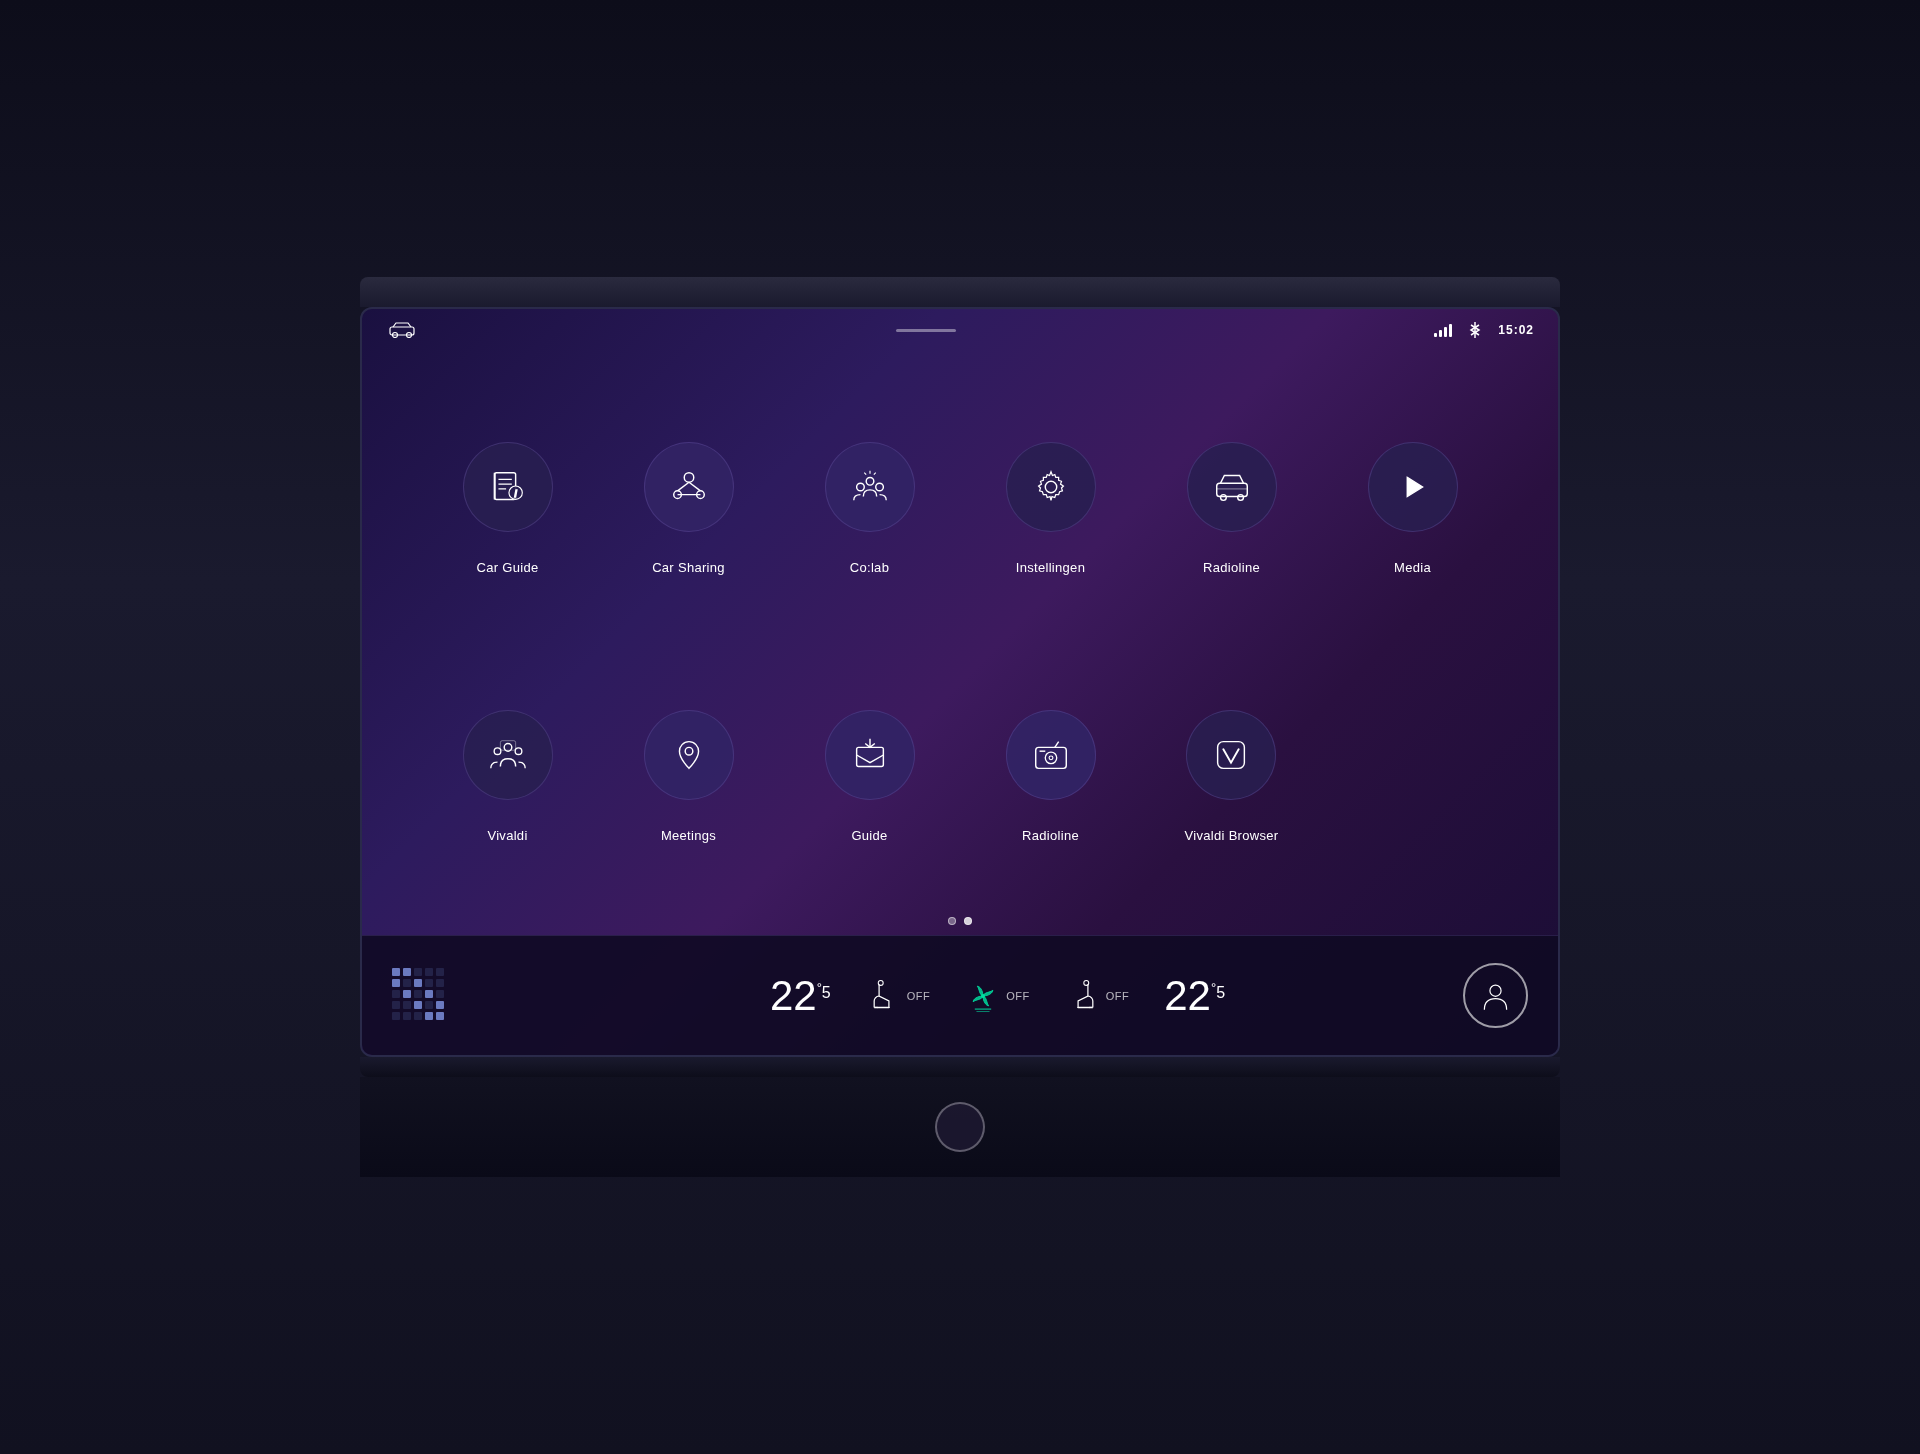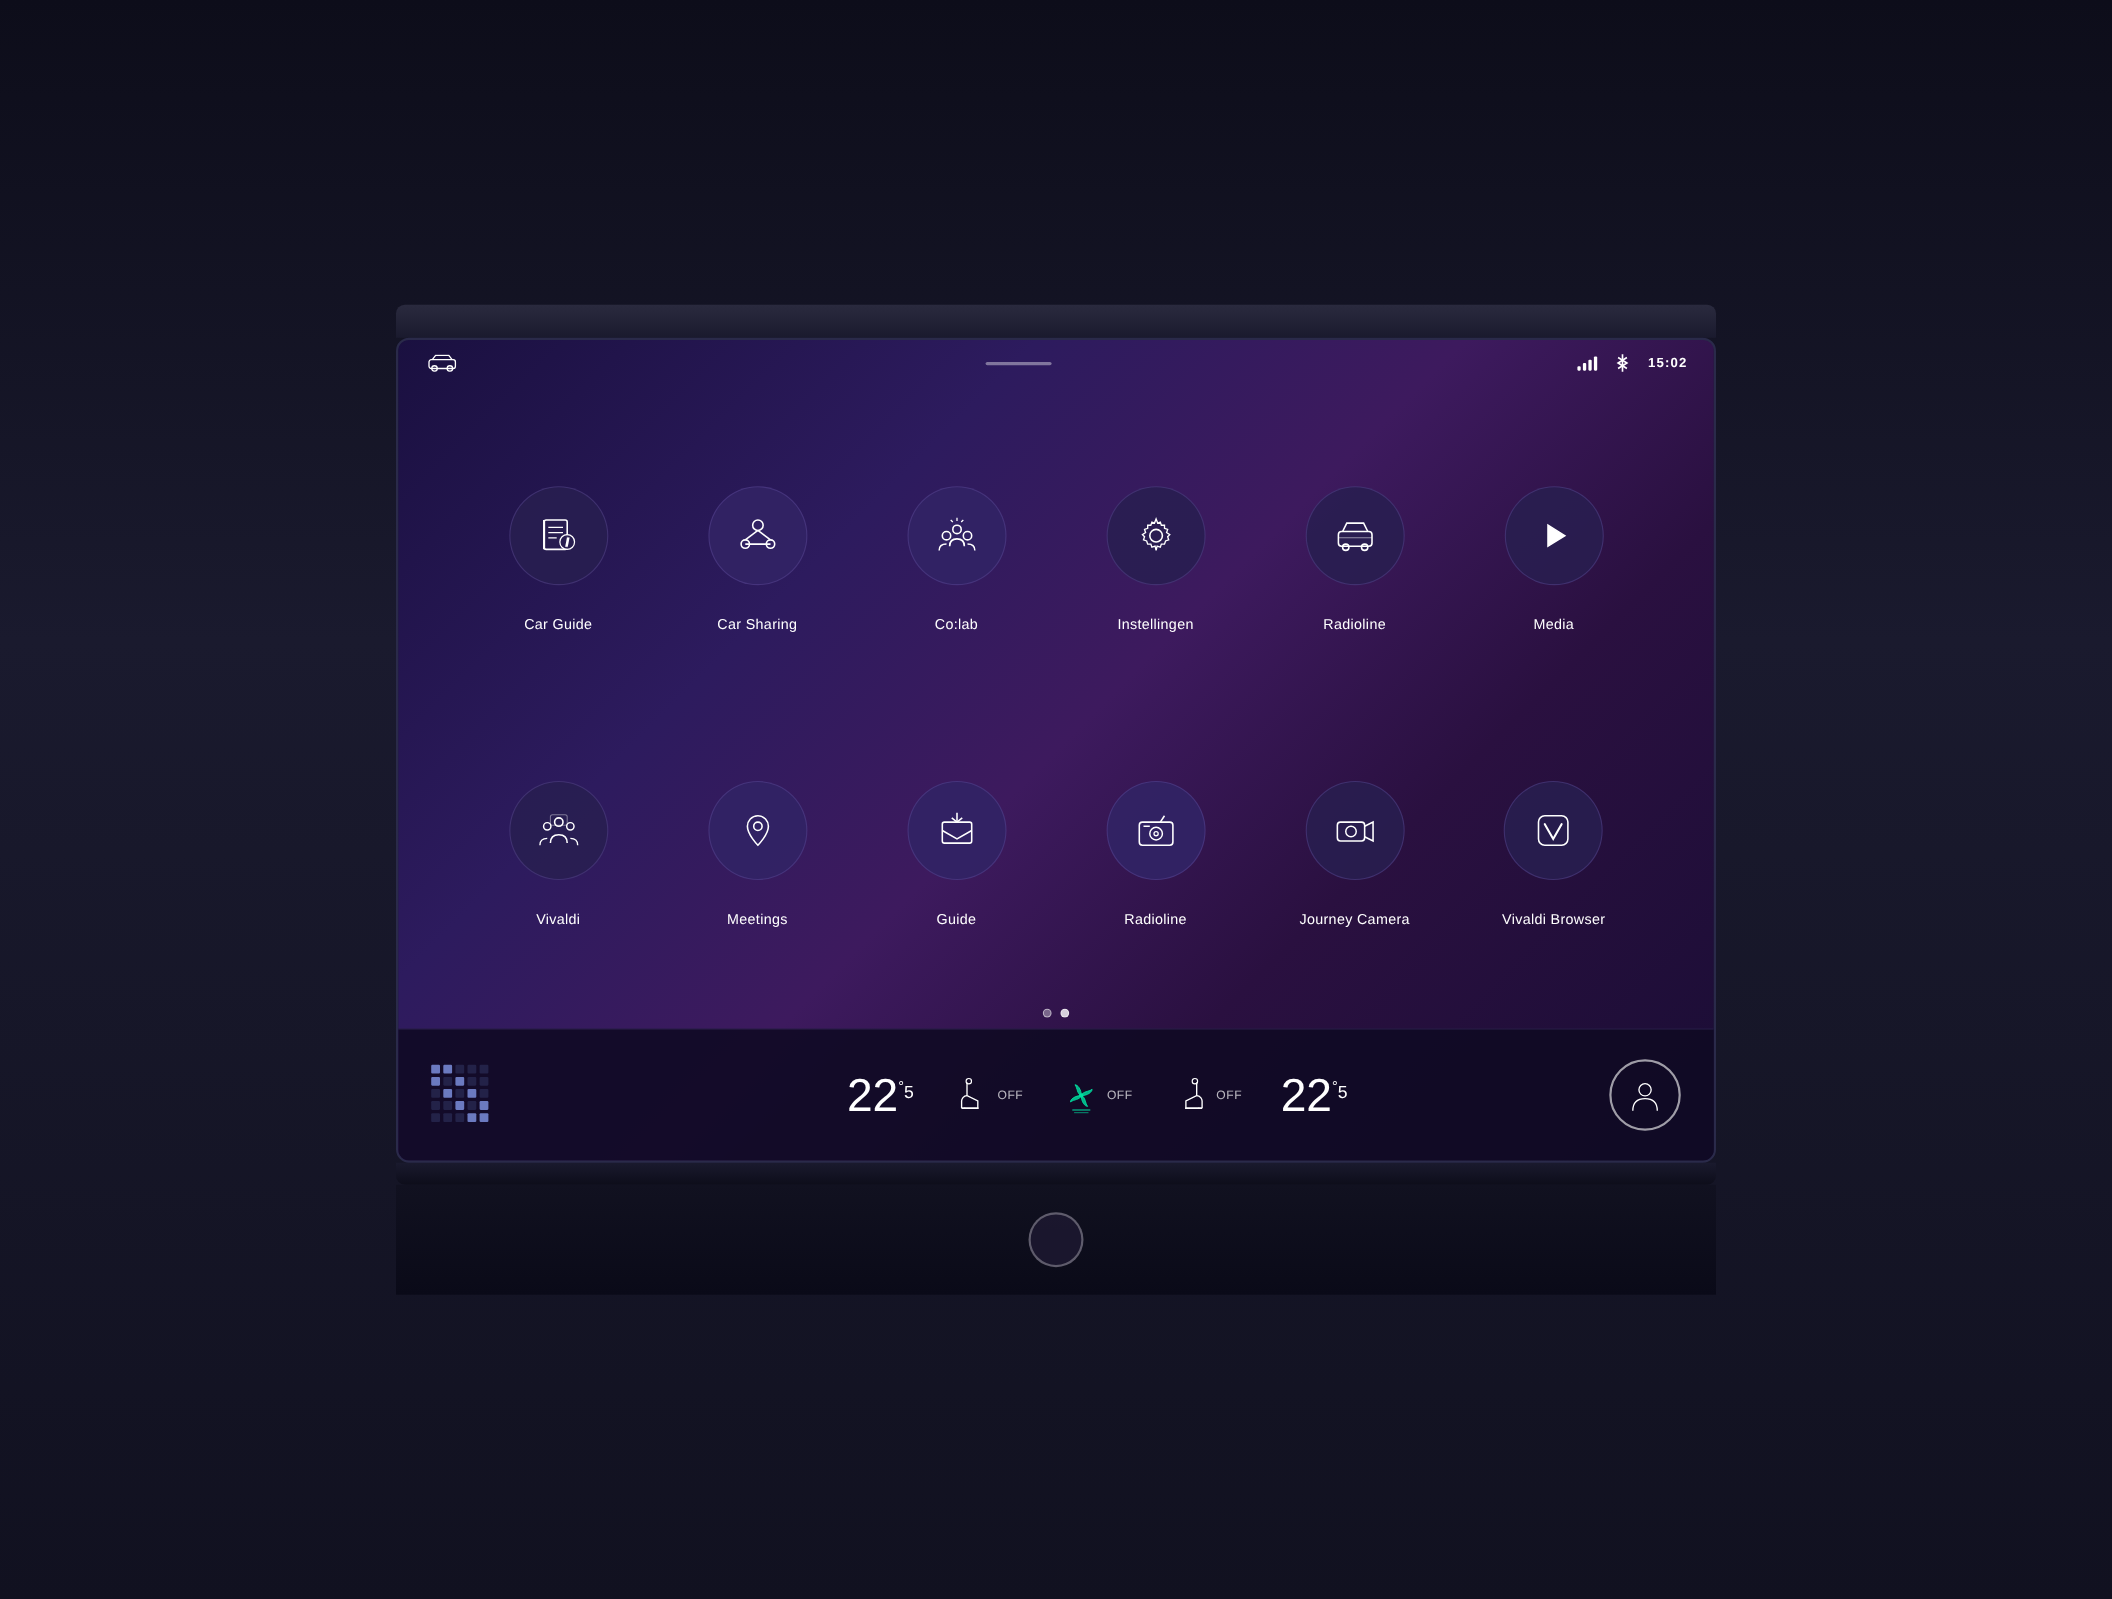--- a/index.html
+++ b/index.html
@@ -498,30 +498,20 @@
             <rect x="6" y="14" width="32" height="22" rx="3" stroke="white" stroke-width="1.5" fill="none"></rect>
             <circle cx="22" cy="25" r="6" stroke="white" stroke-width="1.4" fill="none"></circle>
             <circle cx="22" cy="25" r="2" stroke="white" stroke-width="1.2" fill="none"></circle>
             <line x1="10" y1="18" x2="16" y2="18" stroke="white" stroke-width="1.5"></line>
             <line x1="26" y1="14" x2="30" y2="8" stroke="white" stroke-width="1.5"></line>
           </svg>
         </div>
         <span class="app-label">Radioline</span>
       </div>
 
-      <div class="app-item">
-        <div class="app-icon-circle">
-          <svg viewBox="0 0 44 44">
-            <rect x="5" y="14" width="26" height="18" rx="3" stroke="white" stroke-width="1.5" fill="none"></rect>
-            <circle cx="18" cy="23" r="5" stroke="white" stroke-width="1.4" fill="none"></circle>
-            <polyline points="31,18 39,14 39,32 31,28" stroke="white" stroke-width="1.5" fill="none"></polyline>
-          </svg>
-        </div>
-        <span class="app-label">Journey Camera</span>
-      </div>
 
       <div class="app-item">
         <div class="app-icon-circle">
           <svg viewBox="0 0 44 44">
             <rect x="8" y="8" width="28" height="28" rx="6" stroke="white" stroke-width="1.5" fill="none"></rect>
 
             <path d="M14 16 L22 30 L30 16" stroke="white" stroke-width="2" fill="none" stroke-linecap="round"></path>
           </svg>
         </div>
         <span class="app-label">Vivaldi Browser</span>

